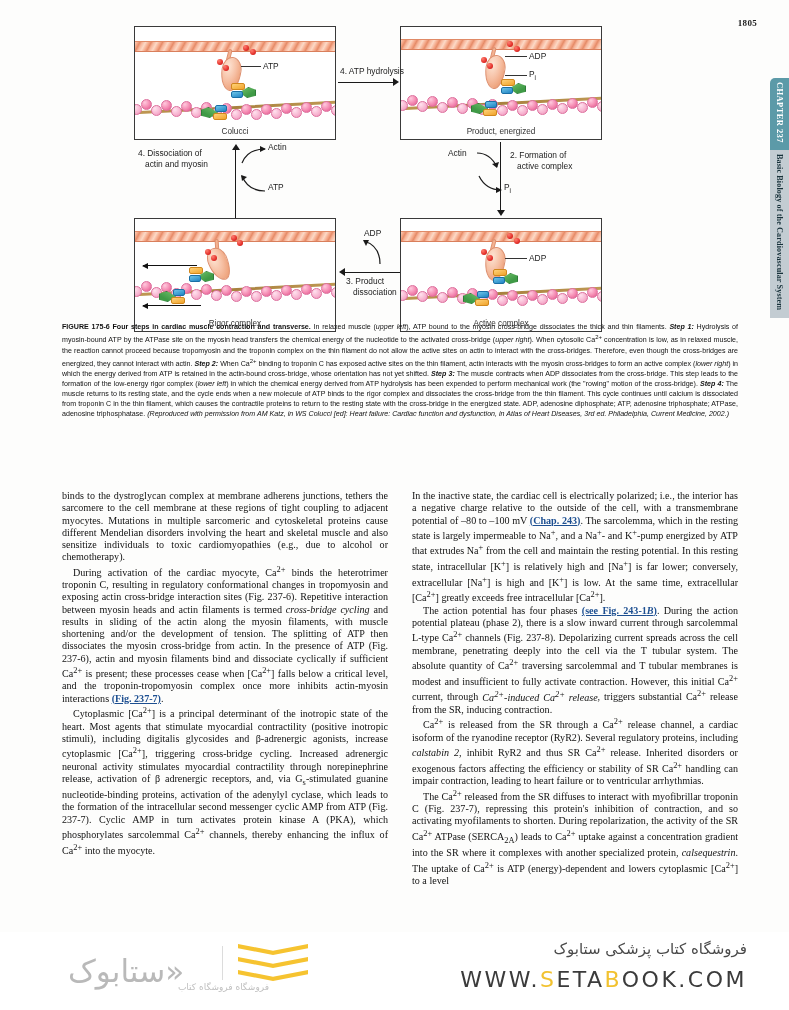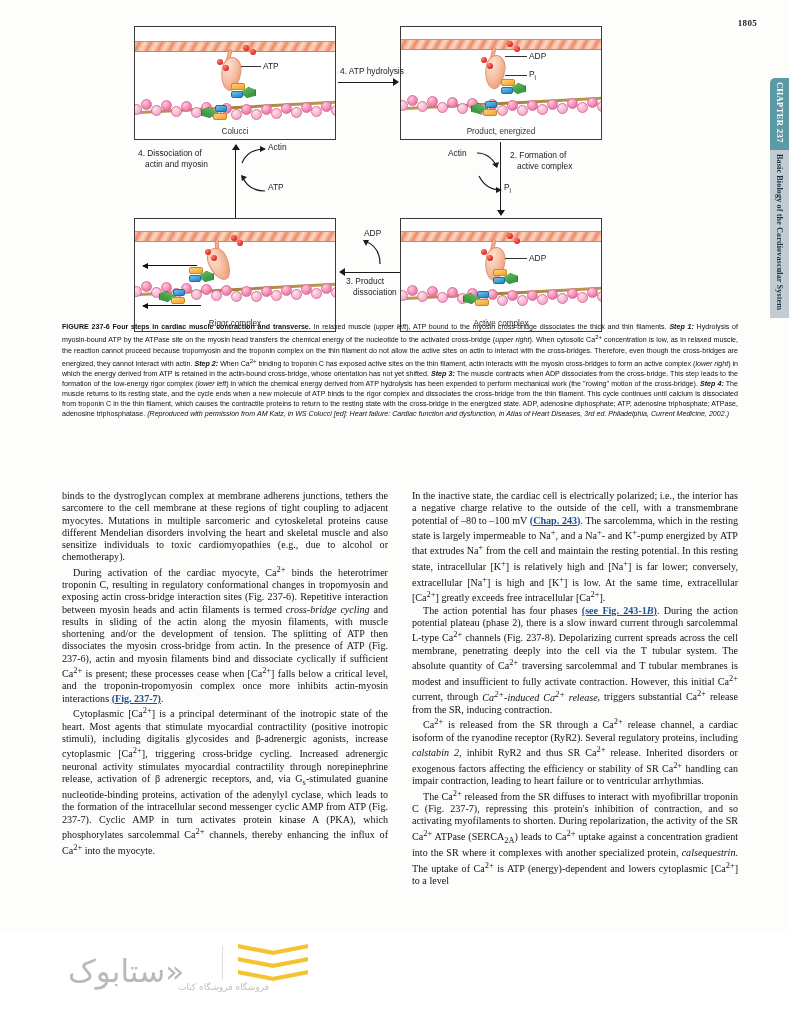--- a/index.html
+++ b/index.html
@@ -510,21 +510,21 @@
     <div class="step-label" style="left:206px; top:120px;">Actin</div>
 
     <svg class="curve" style="left:178px; top:150px;" width="28" height="22">
       <path d="M25,19 C14,19 6,14 2,4" stroke="#1a1a1a" stroke-width="1.2" fill="none"></path>
       <polygon points="1,3 7,5 2,9" fill="#1a1a1a"></polygon>
     </svg>
     <div class="step-label" style="left:206px; top:160px;">ATP</div>
   </div>
 
   <div id="caption">
-    <b><span>FIGURE 237-6</span>
+    <b><span>FIGURE 175-6</span>
     <span>Four steps in cardiac muscle contraction and transverse.</span></b>
     <span>In relaxed muscle (<i>upper left</i>), ATP bound to the myosin cross-bridge dissociates the thick and thin filaments. <b><i>Step 1:</i></b> Hydrolysis of myosin-bound ATP by the ATPase site on the myosin head transfers the chemical energy of the nucleotide to the activated cross-bridge (<i>upper right</i>). When cytosolic Ca<sup>2+</sup> concentration is low, as in relaxed muscle, the reaction cannot proceed because tropomyosin and the troponin complex on the thin filament do not allow the active sites on actin to interact with the cross-bridges. Therefore, even though the cross-bridges are energized, they cannot interact with actin. <b><i>Step 2:</i></b> When Ca<sup>2+</sup> binding to troponin C has exposed active sites on the thin filament, actin interacts with the myosin cross-bridges to form an active complex (<i>lower right</i>) in which the energy derived from ATP is retained in the actin-bound cross-bridge, whose orientation has not yet shifted. <b><i>Step 3:</i></b> The muscle contracts when ADP dissociates from the cross-bridge. This step leads to the formation of the low-energy rigor complex (<i>lower left</i>) in which the chemical energy derived from ATP hydrolysis has been expended to perform mechanical work (the "rowing" motion of the cross-bridge). <b><i>Step 4:</i></b> The muscle returns to its resting state, and the cycle ends when a new molecule of ATP binds to the rigor complex and dissociates the cross-bridge from the thin filament. This cycle continues until calcium is dissociated from troponin C in the thin filament, which causes the contractile proteins to return to the resting state with the cross-bridge in the energized state. ADP, adenosine diphosphate; ATP, adenosine triphosphate; ATPase, adenosine triphosphatase. <i>(Reproduced with permission from AM Katz, in WS Colucci [ed]: Heart failure: Cardiac function and dysfunction, in Atlas of Heart Diseases, 3rd ed. Philadelphia, Current Medicine, 2002.)</i></span>
   </div>
 
   <div id="cols">
     <div class="col" id="col-left">
         <p class="noindent">binds to the dystroglycan complex at membrane adherens junctions, tethers the sarcomere to the cell membrane at these regions of tight coupling to adjacent myocytes. Mutations in multiple sarcomeric and cytoskeletal proteins cause different Mendelian disorders involving the heart and skeletal muscle and also sensitize individuals to toxic cardiomyopathies (e.g., due to alcohol or chemotherapy).</p>
         <p class="">During activation of the cardiac myocyte, Ca<sup>2+</sup> binds the heterotrimer troponin C, resulting in regulatory conformational changes in tropomyosin and exposing actin cross-bridge interaction sites (Fig. 237-6). Repetitive interaction between myosin heads and actin filaments is termed <i>cross-bridge cycling</i> and results in sliding of the actin along the myosin filaments, with muscle shortening and/or the development of tension. The splitting of ATP then dissociates the myosin cross-bridge from actin. In the presence of ATP (Fig. 237-6), actin and myosin filaments bind and dissociate cyclically if sufficient Ca<sup>2+</sup> is present; these processes cease when [Ca<sup>2+</sup>] falls below a critical level, and the troponin-tropomyosin complex once more inhibits actin-myosin interactions <span class="ref">(Fig. 237-7)</span>.</p>
         <p class="">Cytoplasmic [Ca<sup>2+</sup>] is a principal determinant of the inotropic state of the heart. Most agents that stimulate myocardial contractility (positive inotropic stimuli), including digitalis glycosides and β-adrenergic agonists, increase cytoplasmic [Ca<sup>2+</sup>], triggering cross-bridge cycling. Increased adrenergic neuronal activity stimulates myocardial contractility through norepinephrine release, activation of β adrenergic receptors, and, via G<sub>s</sub>-stimulated guanine nucleotide-binding proteins, activation of the adenylyl cyclase, which leads to the formation of the intracellular second messenger cyclic AMP from ATP (Fig. 237-7). Cyclic AMP in turn activates protein kinase A (PKA), which phosphorylates sarcolemmal Ca<sup>2+</sup> channels, thereby enhancing the influx of Ca<sup>2+</sup> into the myocyte.</p>
       </div>
@@ -542,15 +542,21 @@
         <span>«</span><span>ستابوک</span>
       </div>
       <div id="wm-logo-sub">فروشگاه فروشگاه کتاب</div>
     </div>
     <div id="wm-divider"></div>
     <div id="wm-chevrons">
       <div class="chev" style="top:0px;"></div>
       <div class="chev" style="top:13px;"></div>
       <div class="chev" style="top:26px;"></div>
     </div>
+    <div id="wm-right">
+      <div id="wm-fa">فروشگاه کتاب پزشکی ستابوک</div>
+      <div id="wm-url">
+        <span>WWW.</span><span class="gold">S</span><span>ETA</span><span class="gold">B</span><span>OOK.COM</span>
+      </div>
+    </div>
   </div>
 
 </div>
 
 </body></html>

